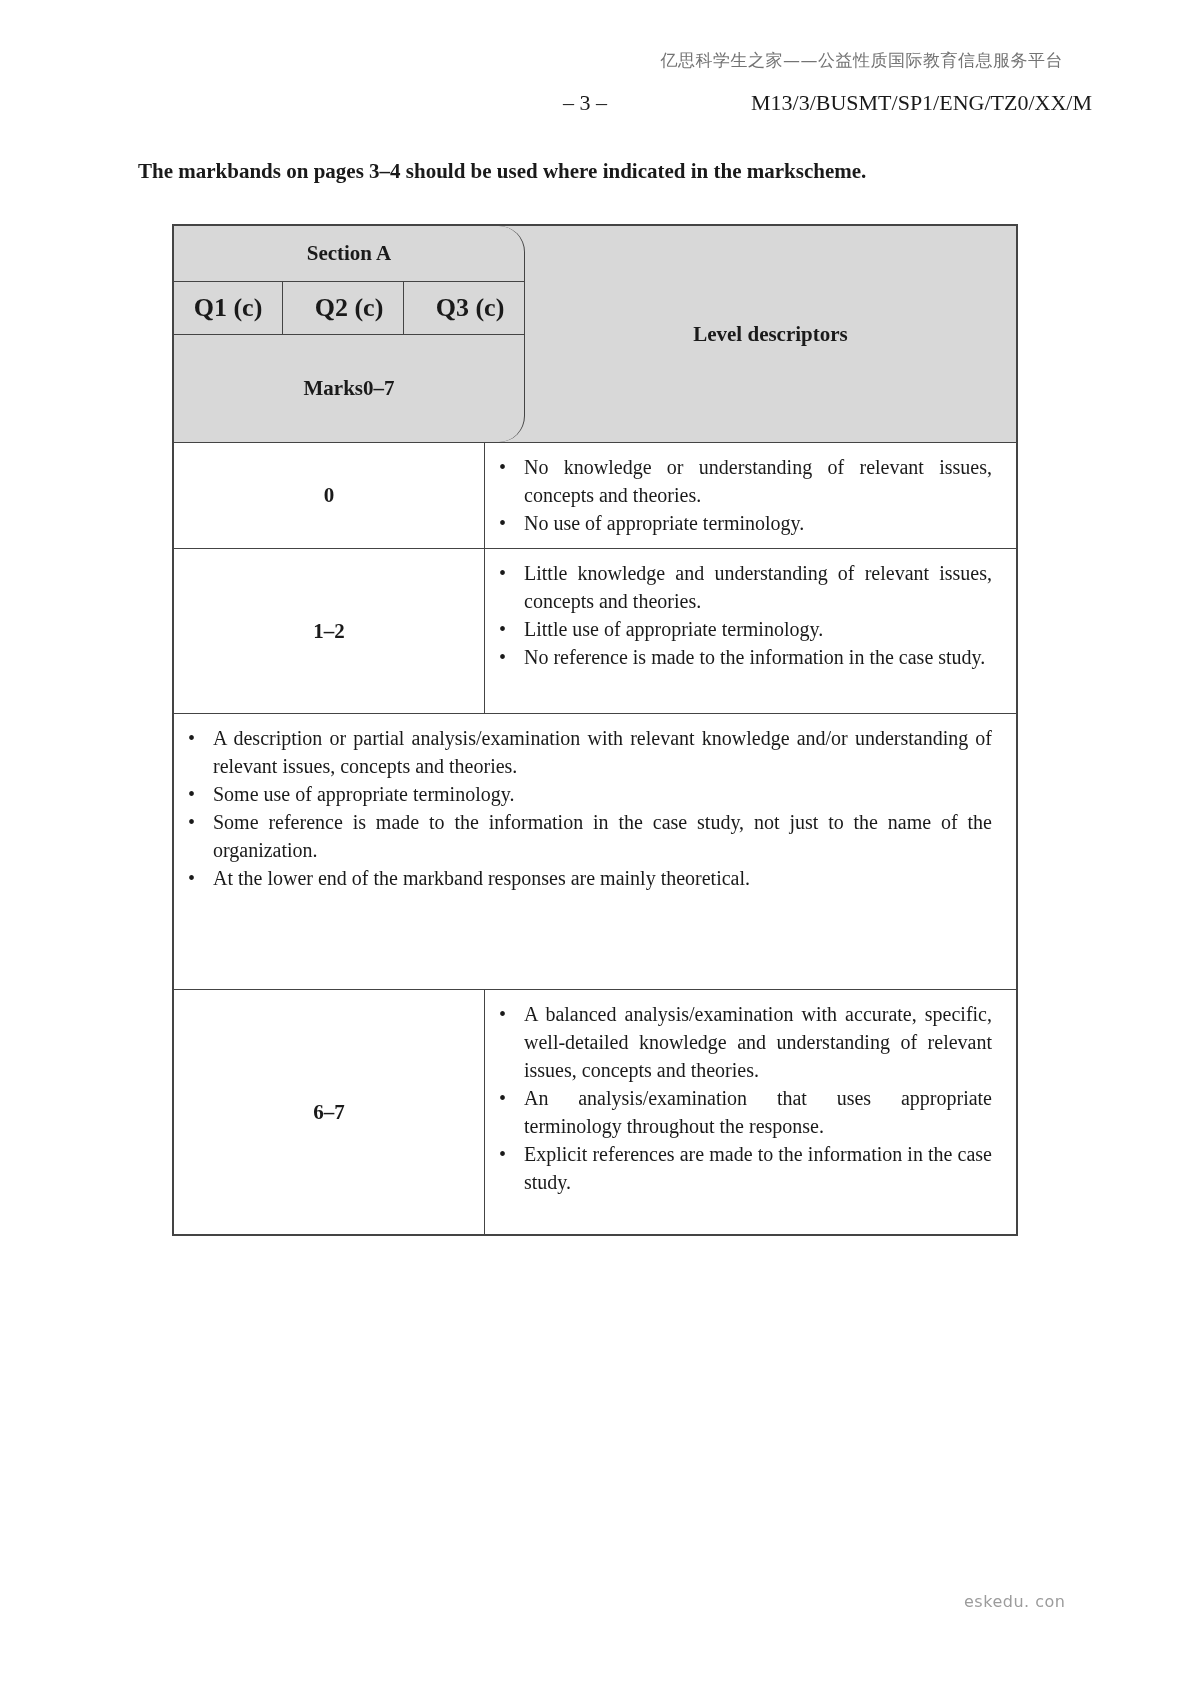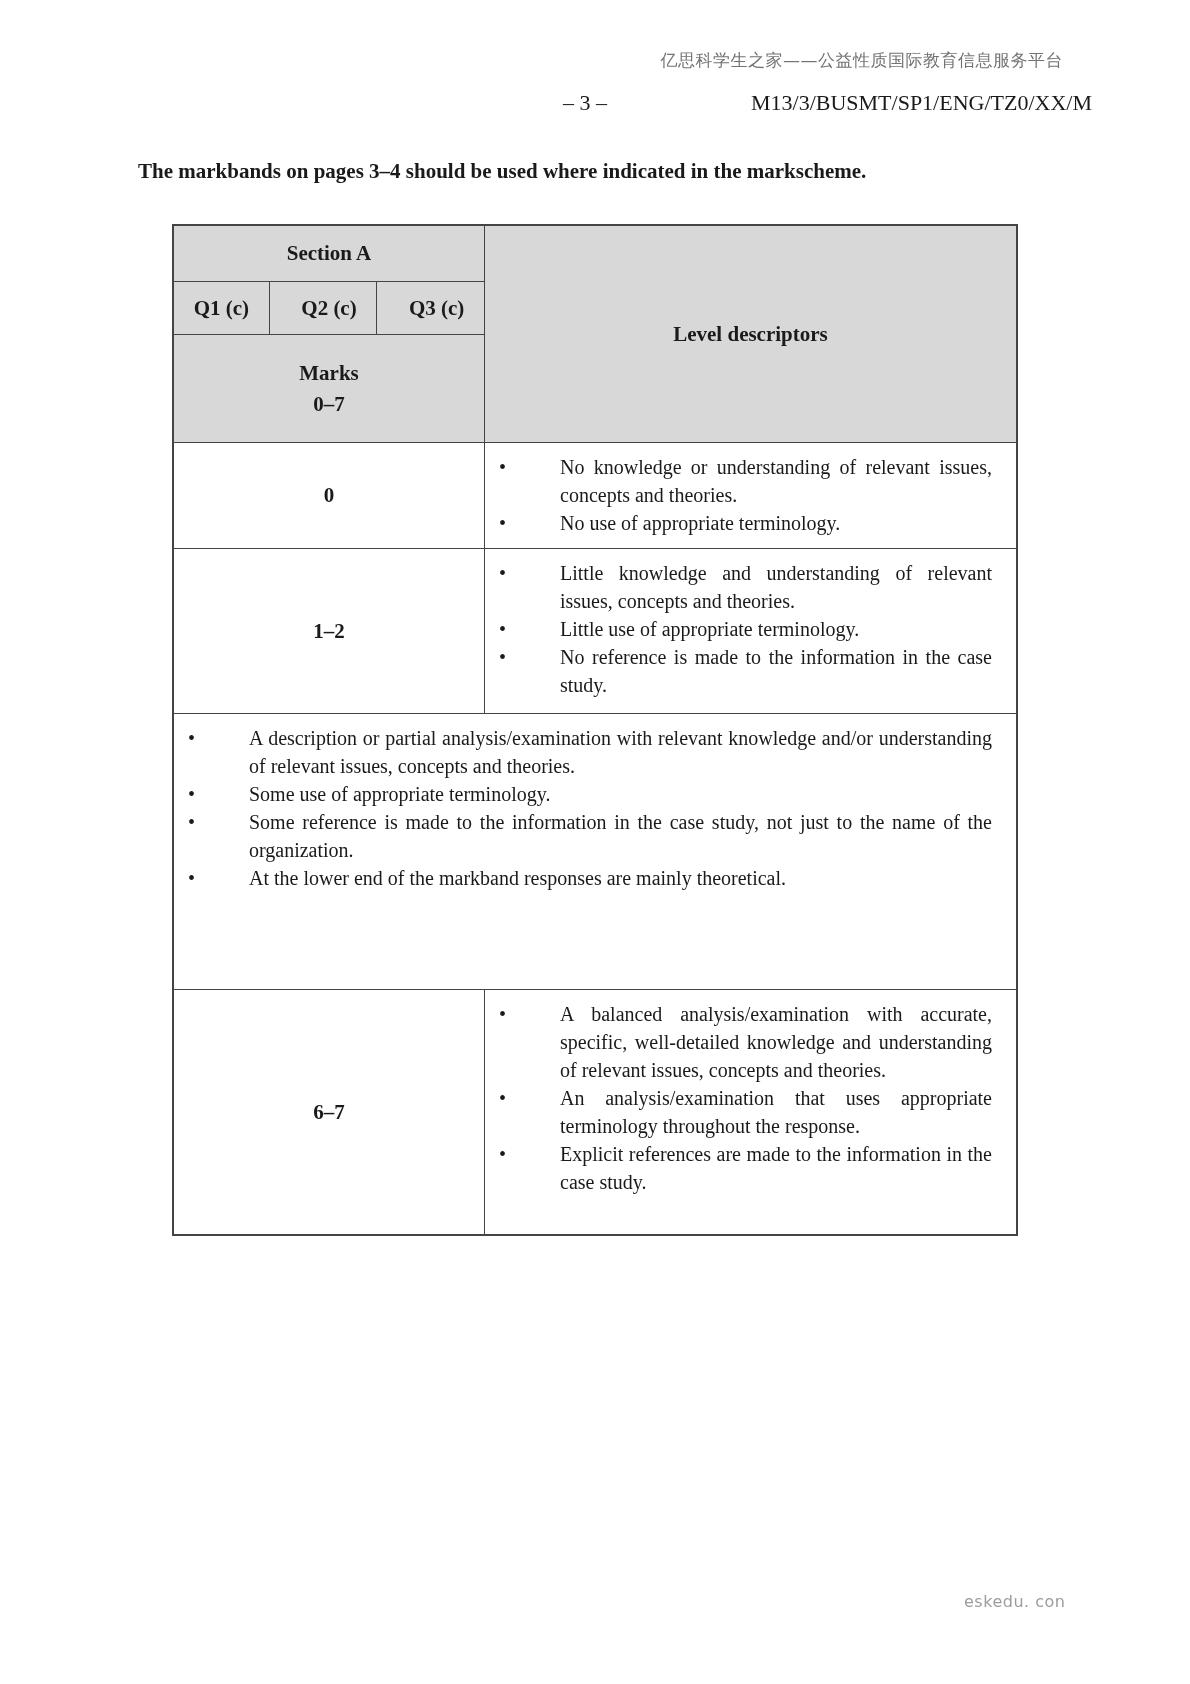--- a/index.html
+++ b/index.html
@@ -14,48 +14,48 @@
   .pagenum{top:90px;left:563px;font-size:22px;}
   .doccode{top:90px;right:98px;font-size:22px;}
   
   .instruction{top:159px;left:138px;font-size:21px;font-weight:bold;}
 
   
   .mtable{top:224px;left:172px;width:846px;height:1012px;
           border:2px solid #444;box-sizing:border-box;
           display:flex;flex-direction:column;}
   .thead{height:216px;display:flex;background:#d8d8d8;flex:none;}
-  .thead-left{width:311px;flex:none;border-right:1.5px solid #444;
-              box-sizing:border-box;display:flex;flex-direction:column;}
+  .thead-left{width:351px;flex:none;border-right:1.5px solid #444;
+              box-sizing:border-box;display:flex;flex-direction:column;border-radius:26px;}
   .sectionA{height:56px;flex:none;border-bottom:1.5px solid #444;
             display:flex;align-items:center;justify-content:center;
             font-weight:bold;font-size:21px;box-sizing:border-box;}
   .qrow{height:53px;flex:none;border-bottom:1.5px solid #444;
         display:flex;box-sizing:border-box;}
   .qcell{flex:1;display:flex;align-items:center;justify-content:center;
-         font-weight:bold;font-size:21px;box-sizing:border-box;}
+         font-weight:bold;font-size:26px;box-sizing:border-box;}
   .qcell + .qcell{border-left:1.5px solid #444;padding-left:12px;}
-  .markscell{flex:1;display:flex;flex-direction:column;align-items:center;
+  .markscell{flex:1;display:flex;flex-direction:row;align-items:center;
              justify-content:center;font-weight:bold;font-size:21px;line-height:31px;}
   .thead-right{flex:1;display:flex;align-items:center;justify-content:center;
                font-weight:bold;font-size:21px;}
 
   .trow{display:flex;border-top:1.5px solid #444;box-sizing:border-box;flex:none;}
   .trow.r0{height:106px;}
   .trow.r1{height:165px;}
   .trow.r2{height:276px;}
   .trow.r3{flex:1;}
   .markval{width:311px;flex:none;border-right:1.5px solid #444;box-sizing:border-box;
            display:flex;align-items:center;justify-content:center;
            font-weight:bold;font-size:21px;}
   .desc{flex:1;padding:10px 24px 8px 14px;box-sizing:border-box;
         display:flex;flex-direction:column;justify-content:flex-start;}
   .bullet{display:flex;font-size:20px;line-height:28px;}
   .dot{width:25px;flex:none;}
-  .btext{flex:1;text-align:justify;margin-left:36px;}
+  .btext{flex:1;text-align:justify;}
 
   
   .wm-bottom{top:1569px;left:964px;font-family:"DejaVu Sans",sans-serif;
              font-size:16px;color:#9c9c9c;letter-spacing:0.5px;margin-top:23px;}
 </style>
 </head>
 <body>
 
 <div class="abs wm-top">亿思科学生之家——公益性质国际教育信息服务平台</div>
 

